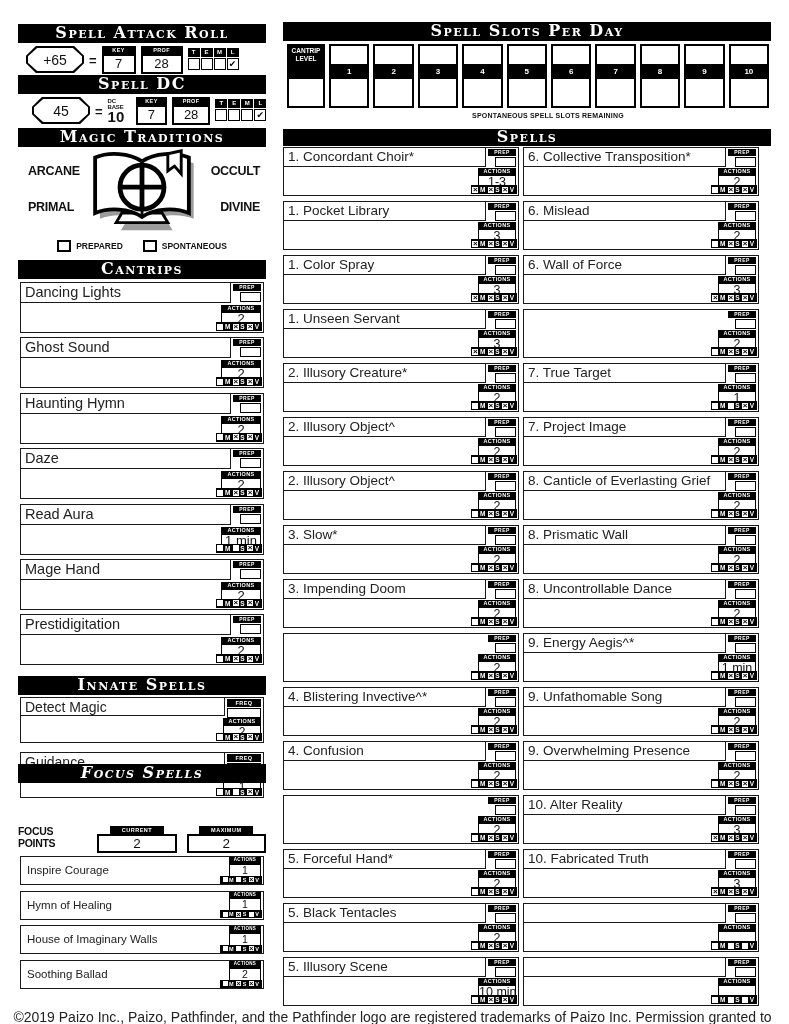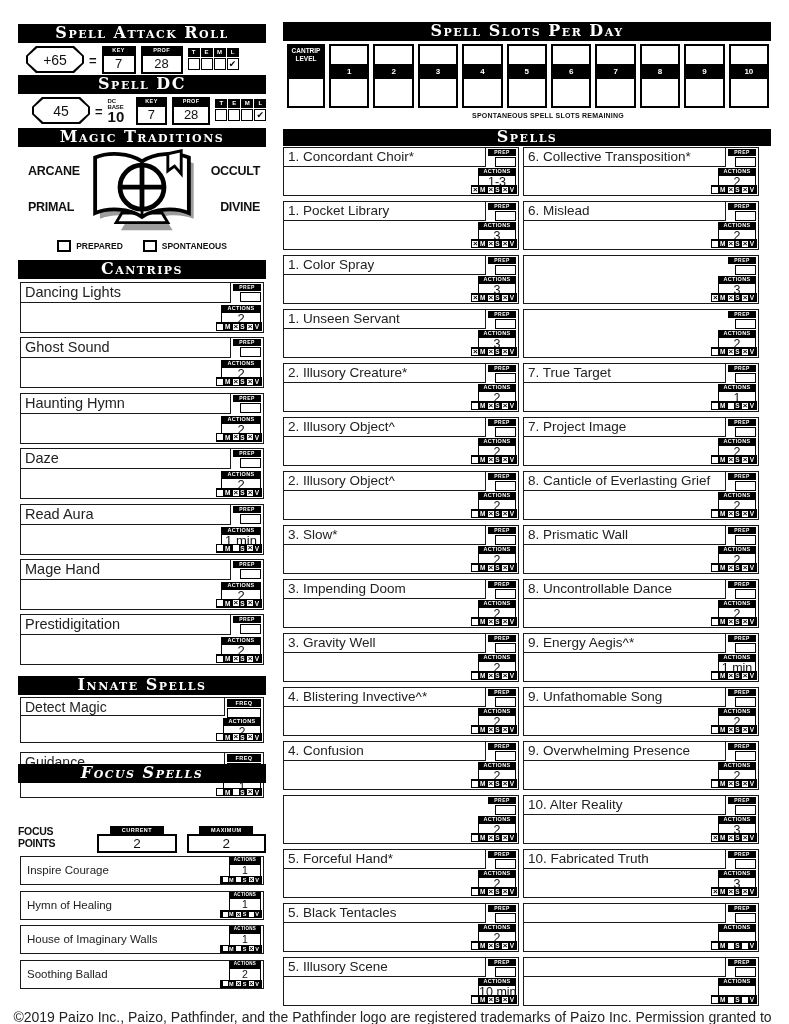--- a/index.html
+++ b/index.html
@@ -760,21 +760,20 @@
       <span class="comp-box"></span>
       <span class="comp-letter">M</span>
       <span class="comp-box checked"></span>
       <span class="comp-letter">S</span>
       <span class="comp-box checked"></span>
       <span class="comp-letter">V</span>
     </div>
   </div>
 
   <div class="spell-row">
-    <div class="name-line">3. Gravity Well</div>
     <div class="prep-wrap">
       <div class="prep-tab">PREP</div>
       <div class="prep-box"></div>
     </div>
     <div class="act-wrap">
       <div class="act-tab">ACTIONS</div>
       <div class="act-box">2</div>
     </div>
     <div class="comp-bar">
       <span class="comp-box"></span>
@@ -940,20 +939,21 @@
       <span class="comp-box"></span>
       <span class="comp-letter">M</span>
       <span class="comp-box checked"></span>
       <span class="comp-letter">S</span>
       <span class="comp-box checked"></span>
       <span class="comp-letter">V</span>
     </div>
   </div>
 
   <div class="spell-row">
+    <div class="name-line">6. Wall of Force</div>
     <div class="prep-wrap">
       <div class="prep-tab">PREP</div>
       <div class="prep-box"></div>
     </div>
     <div class="act-wrap">
       <div class="act-tab">ACTIONS</div>
       <div class="act-box">3</div>
     </div>
     <div class="comp-bar">
       <span class="comp-box checked"></span>

